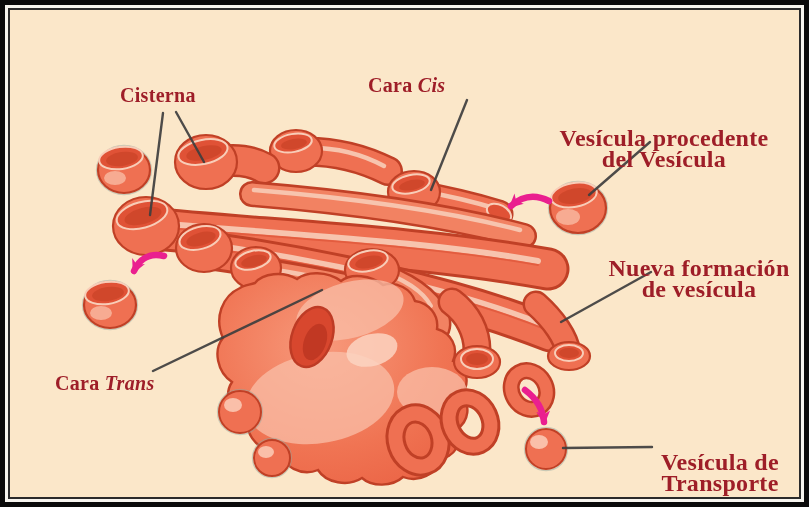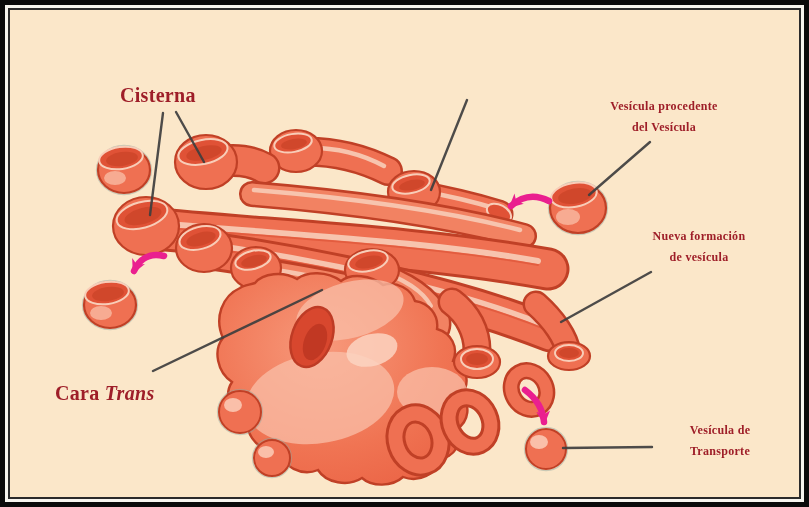--- a/index.html
+++ b/index.html
@@ -10,21 +10,21 @@
                 inset 0 0 0 8px var(--frame-white,#F7F5EF),
                 inset 0 0 0 10px var(--frame-inner,#2B2B2B);
     font-family:Liberation Serif, serif;
   }
   .art{position:absolute;left:0;top:0;width:809px;height:507px;}
   .lbl{
     position:absolute;color:var(--label-text,#9E1E28);
     font-weight:700;letter-spacing:.3px;white-space:nowrap;z-index:5;
   }
   .lbl-big{font-size:20px;line-height:23px;}
-  .lbl-small{font-size:12px;line-height:21px;}
+  .lbl-small{font-size:24px;line-height:21px;margin-top:32px;}
   .center{text-align:center;white-space:normal;}
   .ln{display:block;}
   .lbl i{font-style:italic;}
   .tube-o{stroke:#C04026;fill:none;stroke-linecap:round;}
   .tube-b{stroke:#EF7052;fill:none;stroke-linecap:round;}
   .tube-b2{stroke:#F28262;fill:none;stroke-linecap:round;}
   .stripe{stroke:#F7C4AE;fill:none;stroke-linecap:round;}
   .stripesh{stroke:#DE5438;fill:none;stroke-linecap:round;opacity:.7;}
   .bulb{fill:#EF7052;stroke:#C04026;stroke-width:2.2;}
   .opening{fill:#E05236;stroke:#F8CDB8;stroke-width:2;}
@@ -217,32 +217,36 @@
 
   <path class="parrow" marker-end="url(#ah)" d="M 549 201 C 533 193 521 197 511 206"></path>
   <path class="parrow" marker-end="url(#ah)" d="M 164 256 C 149 252 139 260 134 271"></path>
   <path class="parrow" marker-end="url(#ah)" d="M 525 390 C 537 399 543 410 544 422"></path>
 </svg>
 
 <div class="lbl lbl-big" style="left:120px;top:84px">
   <span>Cisterna</span>
 </div>
 
+<div class="lbl lbl-big" style="left:368px;top:74px">
+  <span>Cara</span>
+  <i>Cis</i>
+</div>
 
 <div class="lbl lbl-small center" style="left:534px;top:96px;width:260px">
   <span class="ln">Vesícula procedente</span>
   <span class="ln">del Vesícula</span>
 </div>
 
 <div class="lbl lbl-small center" style="left:584px;top:226px;width:230px">
   <span class="ln">Nueva formación</span>
   <span class="ln">de vesícula</span>
 </div>
 
-<div class="lbl lbl-big" style="left:55px;top:382px">
+<div class="lbl lbl-big" style="left:55px;top:372px">
   <span>Cara</span>
   <i>Trans</i>
 </div>
 
 <div class="lbl lbl-small center" style="left:615px;top:420px;width:210px">
   <span class="ln">Vesícula de</span>
   <span class="ln">Transporte</span>
 </div>
 
 </div>

